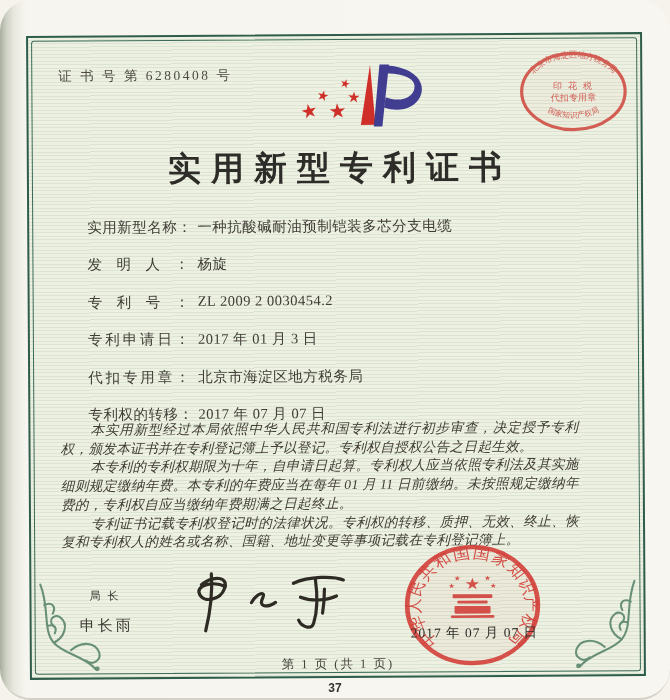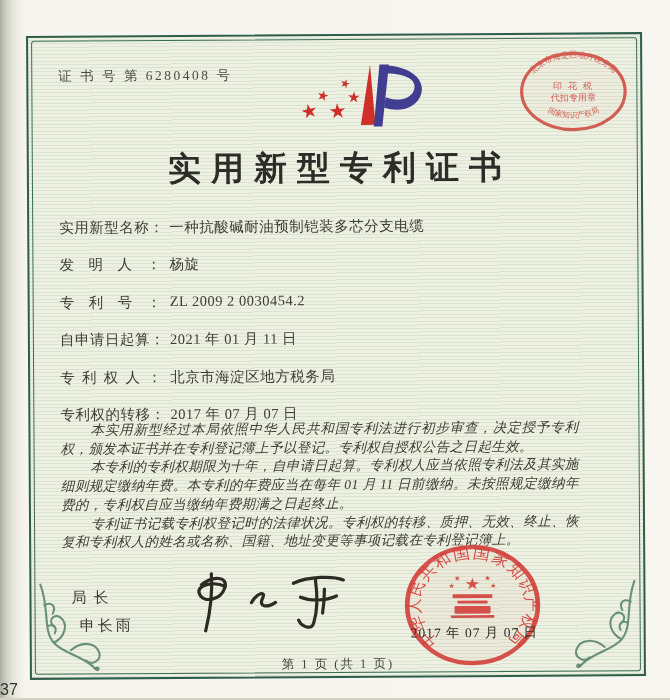--- a/index.html
+++ b/index.html
@@ -6,20 +6,21 @@
   html,body { width:670px; height:700px; overflow:hidden; }
   body {
     font-family:"Liberation Serif","DejaVu Serif",serif;
     background:#f5f3ec;
     position:relative;
   }
   .photo {
     position:absolute; inset:0;
     background:linear-gradient(90deg,#a8ad9f 0,#ccd0c3 6px,#e9e8df 14px,#f7f5ef 26px,#f8f6f0 100%);
     border-bottom:2px solid #d4d2c6;
+    border-radius:31px;
   }
   .certificate {
     position:absolute; left:28px; top:34px; width:616px; height:644px;
     border:2.5px solid #2f5d4b;
     transform:rotate(-0.35deg);
     background:
       repeating-linear-gradient(0deg, rgba(118,162,130,0.16) 0 1px, rgba(118,162,130,0) 1px 3.5px),
       #eef1e2;
   }
   .inner-frame {
@@ -35,47 +36,47 @@
   .tax-stamp { position:absolute; right:8px; top:12px; width:118px; height:90px; opacity:0.88; }
   .title {
     position:absolute; top:110px; left:0; width:100%;
     text-align:center; font-size:33px; font-weight:700;
     letter-spacing:10px; text-indent:10px; color:#2e2c28;
   }
   .fields { position:absolute; left:30px; top:181px; right:16px; }
   .field-row { height:37.4px; font-size:14.5px; color:#3f3d36; letter-spacing:0.5px; white-space:nowrap; }
   .field-label {
     display:inline-block; width:102px; text-align:justify; text-align-last:justify;
-    margin-right:8px; vertical-align:top;
+    margin-right:8px; vertical-align:top;margin-left:28px;
   }
   .field-value { display:inline-block; vertical-align:top; }
   .paragraphs {
     position:absolute; left:30px; top:384px; width:518px;
     font-size:13.6px; line-height:18.7px; text-align:justify;
     color:#403d34; font-style:italic; letter-spacing:0.3px;
   }
   .paragraphs p { margin:0; text-indent:2.2em; }
-  .director-title { position:absolute; left:40px; top:551px; font-size:15px; letter-spacing:7px; color:#3a3832; }
+  .director-title { position:absolute; left:58px; top:551px; font-size:11px; letter-spacing:7px; color:#3a3832; }
   .director-name  { position:absolute; left:48px; top:579px; font-size:15px; letter-spacing:3px; color:#3a3832; }
   .signature { position:absolute; left:146px; top:530px; width:188px; height:76px; }
   .seal { position:absolute; left:370px; top:507px; width:142px; height:126px; }
   .seal-date {
     position:absolute; left:379px; top:589px; width:160px;
     font-size:13.5px; letter-spacing:1px; color:#2d2c27; white-space:nowrap;
   }
   .footer {
     position:absolute; top:620px; left:0; width:100%;
     text-align:center; font-size:12.5px; letter-spacing:2px; color:#45443e;
   }
   .ornament { position:absolute; width:104px; height:94px; bottom:3px; }
   .ornament-left { left:3px; }
   .ornament-right { right:3px; transform:scaleX(-1); }
   .book-page-num {
     position:absolute; left:0; top:681px; width:100%;
-    text-align:left; font-size:16px; font-weight:400;
+    text-align:center; font-size:12px; font-weight:700;
     font-family:"Liberation Sans","DejaVu Sans",sans-serif; color:#34322d;
   }
 </style>
 </head>
 <body>
 
 <div class="photo">
 
   <div class="certificate">
     <div class="inner-frame"></div>
@@ -117,24 +118,24 @@
       <div class="field-row">
         <span class="field-label">实用新型名称：</span><span class="field-value">一种抗酸碱耐油预制铠装多芯分支电缆</span>
       </div>
       <div class="field-row">
         <span class="field-label">发明人：</span><span class="field-value">杨旋</span>
       </div>
       <div class="field-row">
         <span class="field-label">专利号：</span><span class="field-value">ZL 2009 2 0030454.2</span>
       </div>
       <div class="field-row">
-        <span class="field-label">自申请日起算：</span><span class="field-value">2021 年 01 月 11 日</span>
-      </div>
-      <div class="field-row">
-        <span class="field-label">专利权人：</span><span class="field-value">北京市海淀区地方税务局</span>
+        <span class="field-label">专利申请日：</span><span class="field-value">2017 年 01 月 3 日</span>
+      </div>
+      <div class="field-row">
+        <span class="field-label">代扣专用章：</span><span class="field-value">北京市海淀区地方税务局</span>
       </div>
       <div class="field-row">
         <span class="field-label">专利权的转移：</span><span class="field-value">2017 年 07 月 07 日</span>
       </div>
     </div>
 
     <div class="paragraphs">
       <p>本实用新型经过本局依照中华人民共和国专利法进行初步审查，决定授予专利权，颁发本证书并在专利登记簿上予以登记。专利权自授权公告之日起生效。</p>
       <p>本专利的专利权期限为十年，自申请日起算。专利权人应当依照专利法及其实施细则规定缴纳年费。本专利的年费应当在每年 01 月 11 日前缴纳。未按照规定缴纳年费的，专利权自应当缴纳年费期满之日起终止。</p>
       <p>专利证书记载专利权登记时的法律状况。专利权的转移、质押、无效、终止、恢复和专利权人的姓名或名称、国籍、地址变更等事项记载在专利登记簿上。</p>

